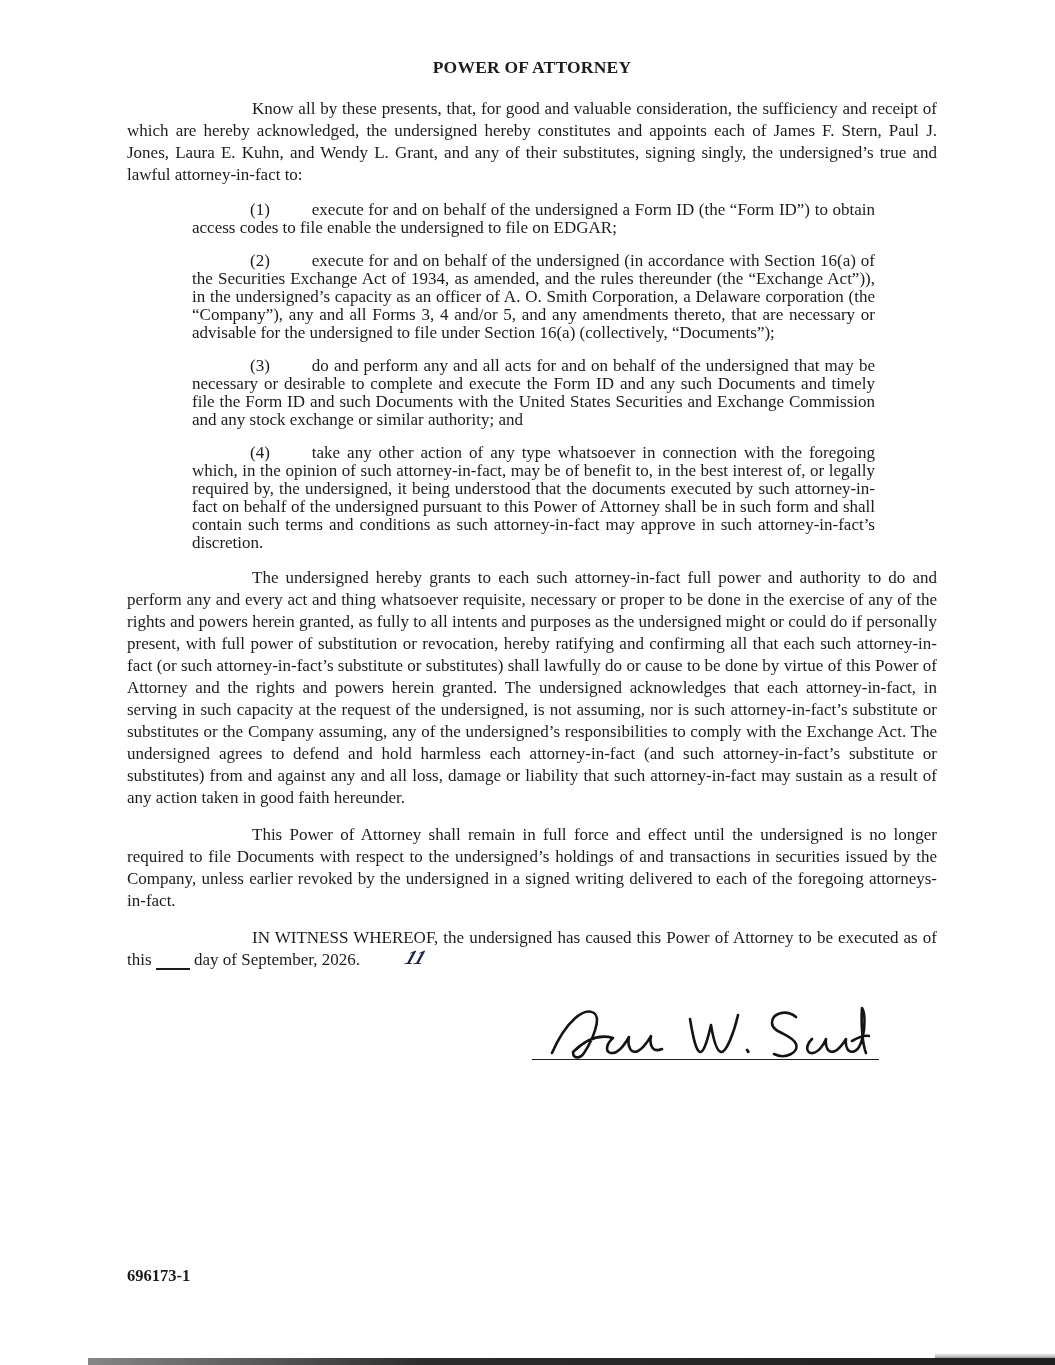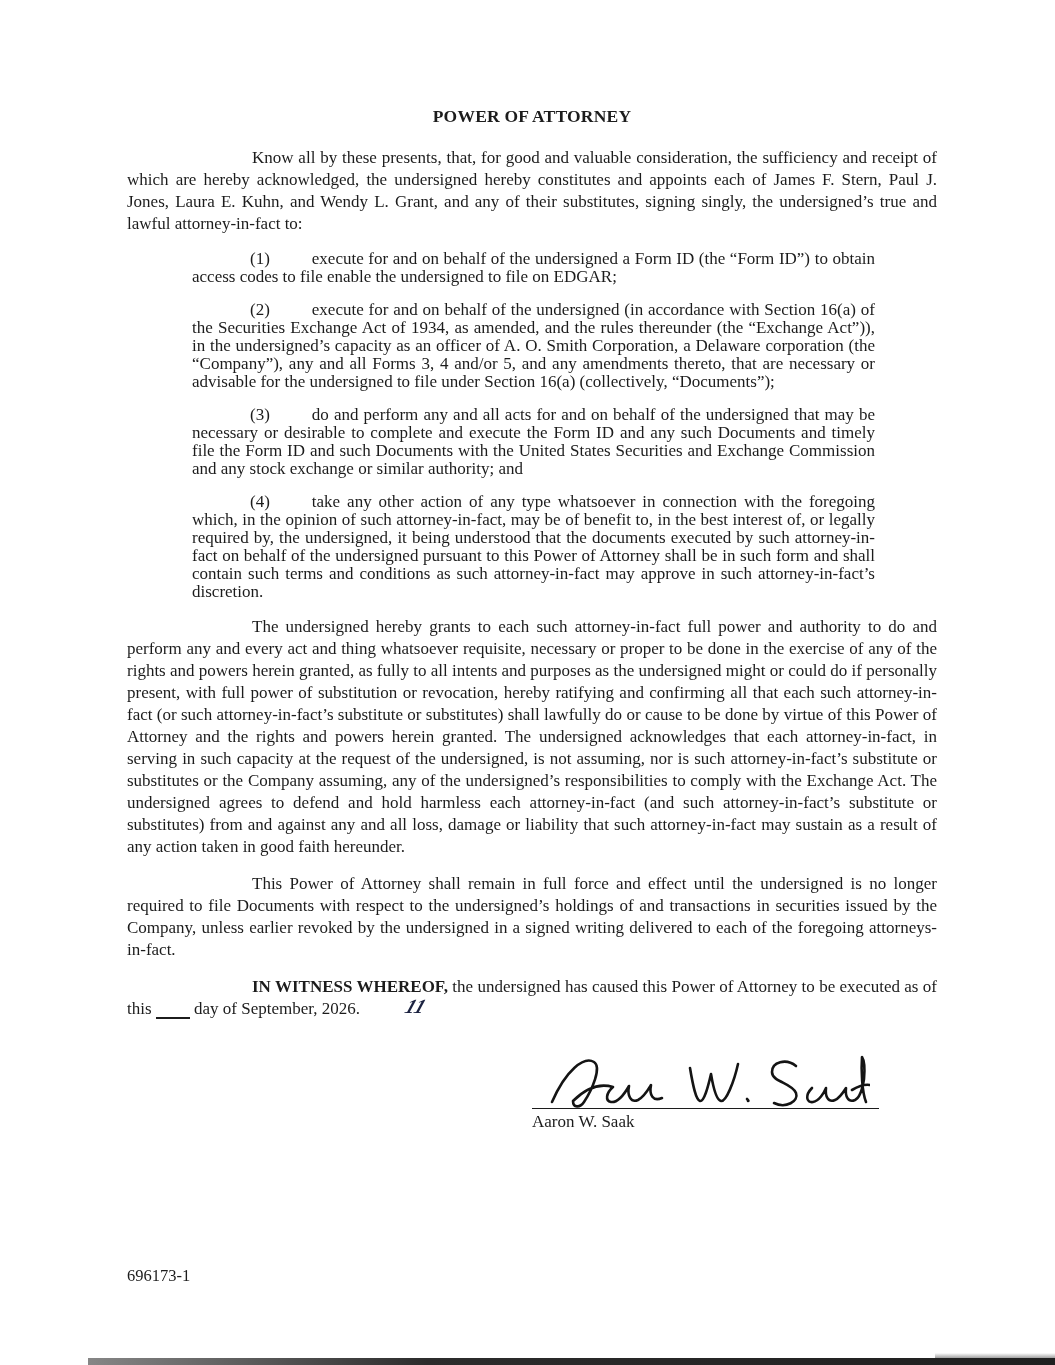--- a/index.html
+++ b/index.html
@@ -12,21 +12,21 @@
     position: relative;
     width: 1055px;
     height: 1365px;
     margin: 0 auto;
     background: #ffffff;
     color: #1c1c1c;
     overflow: hidden;
     box-shadow: 0 0 4px rgba(0,0,0,.25);
   }
   .content {
-    padding: 106px 118px 0 127px;
+    padding: 57px 118px 0 127px;
   }
   .doc-title {
     text-align: center;
     font-weight: bold;
     font-size: 17.5px;
     letter-spacing: .2px;
     margin: 0 0 20px 0;
   }
   p.para {
     font-size: 17px;
@@ -39,21 +39,21 @@
     font-size: 17px;
     line-height: 18px;
     text-align: justify;
     margin: 0 62px 15px 65px;
     text-indent: 58px;
   }
   .tab-gap {
     display: inline-block;
     width: 42px;
   }
-  .bold { font-weight: bold; margin-top: 37px; }
+  .bold { font-weight: normal; margin-top: 37px; }
   .day-blank {
     display: inline-block;
     width: 34px;
     border-bottom: 2px solid #1c1c1c;
     text-align: center;
     line-height: 16px;
     vertical-align: baseline;
   }
   .day-ink {
     display: inline-block;
@@ -82,20 +82,21 @@
     font-size: 17px;
     line-height: 22px;
     margin-top: 2px;
     text-align: left;
   }
   .doc-footer {
     position: absolute;
     left: 127px;
     top: 1266px;
     font-size: 16.5px;
+    font-weight: bold;
   }
   .scan-edge-shadow {
     position: absolute;
     left: 88px;
     right: 0;
     bottom: 0;
     height: 7px;
     background: linear-gradient(to right, rgba(35,35,35,.55), #2c2c2c 35%, #1f1f1f);
   }
   .scan-corner-shadow {
@@ -137,21 +138,20 @@
           <g fill="none" stroke="#141414" stroke-width="2.6" stroke-linecap="round" stroke-linejoin="round">
             <path d="M12 52 C26 20 44 6 54 12 C62 17 52 40 44 52 C40 58 33 58 33 51 C46 38 60 33 73 37 C66 43 65 51 71 52 C78 53 85 43 89 36 C87 46 91 53 98 50 C104 47 108 40 111 35 C109 45 113 52 122 48"></path>
             <path d="M150 18 C153 36 156 50 160 51 C164 52 168 37 171 24 C173 36 176 50 181 51 C186 52 194 32 198 14"></path>
             <path d="M207 49 C208 50 209 51 208 51"></path>
             <path d="M256 16 C246 8 232 12 232 22 C232 32 252 33 256 43 C259 51 246 59 234 53"></path>
             <path d="M272 38 C265 45 266 53 273 52 C279 51 284 43 286 38 C285 46 288 53 295 50 C300 48 304 41 306 38 C305 46 308 53 315 50 C319 48 322 42 324 29 C325 18 324 10 322 7 C321 20 322 42 326 52"></path>
             <path d="M312 40 C319 36 325 34 330 35"></path>
           </g>
         </svg>
       </div>
-      <div class="signature-name">Aaron W. Saak</div>
     </div>
 
   </div>
 
   <div class="doc-footer">696173-1</div>
 
   <div class="scan-corner-shadow"></div>
   <div class="scan-edge-shadow"></div>
 </div>
 

